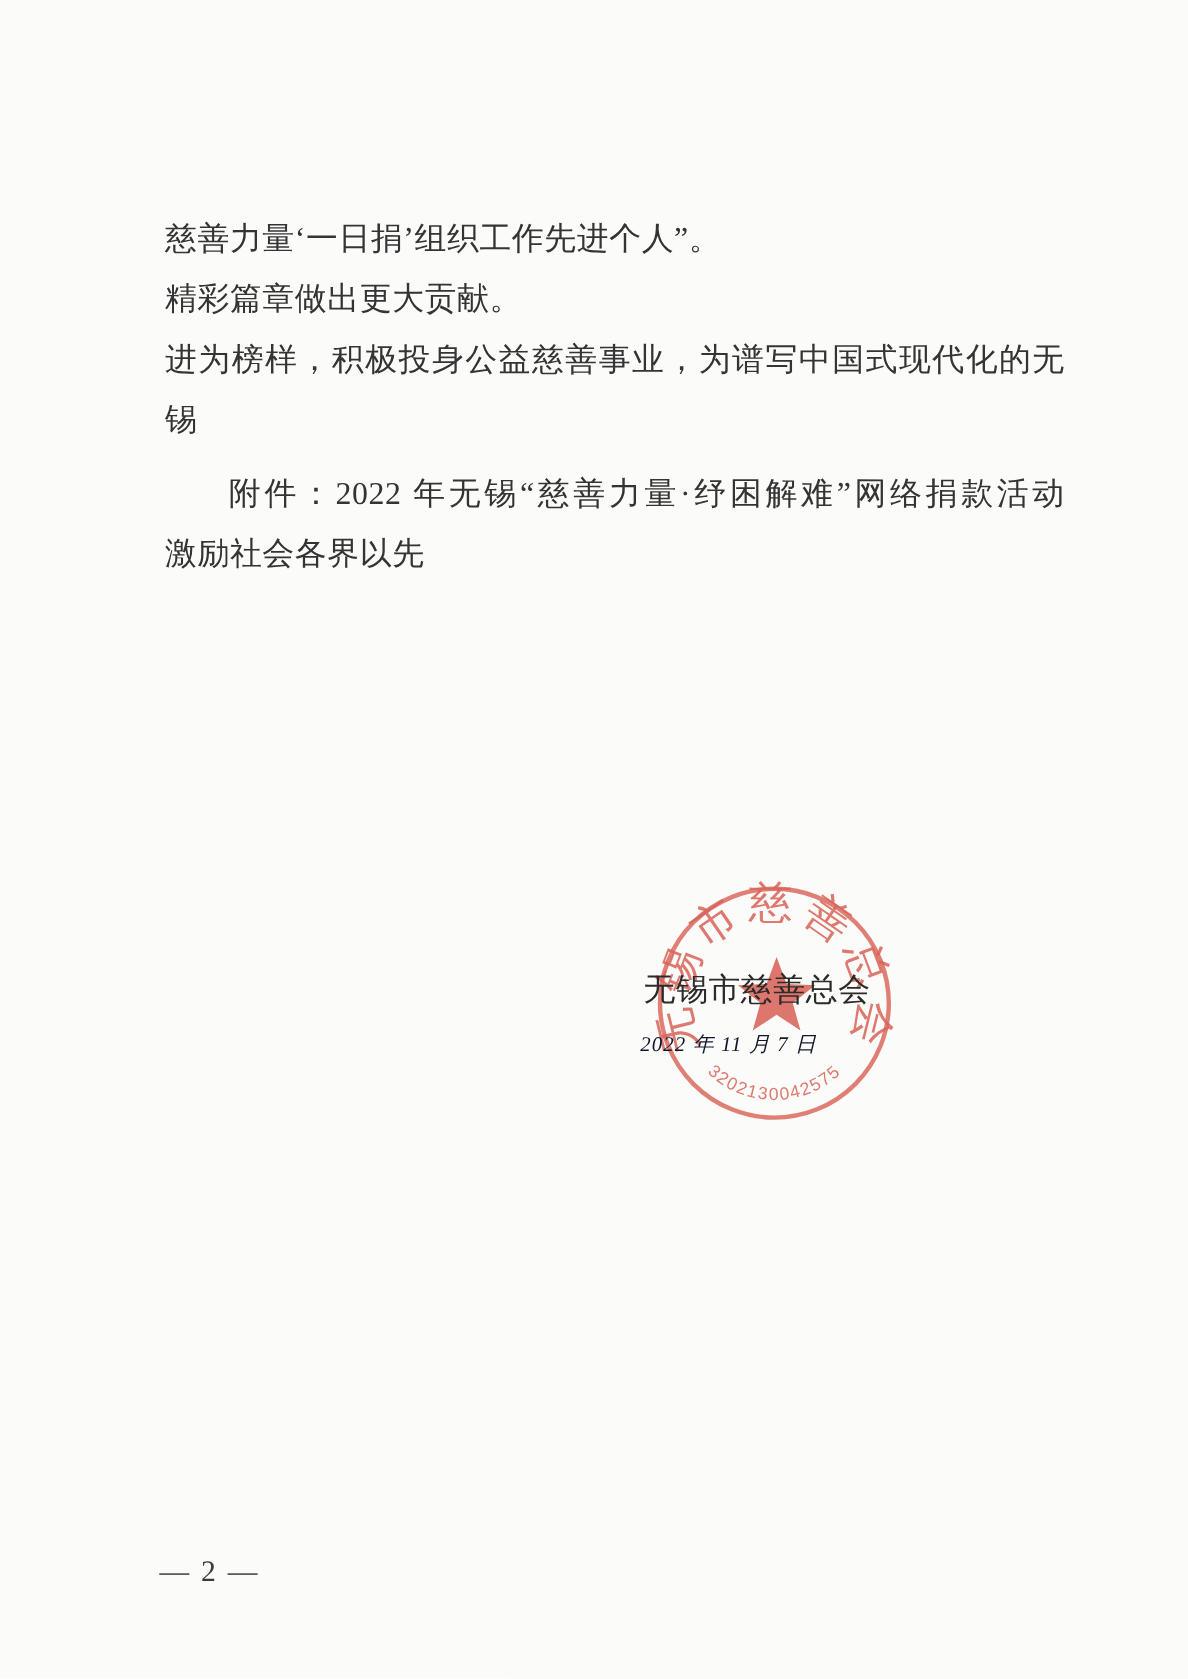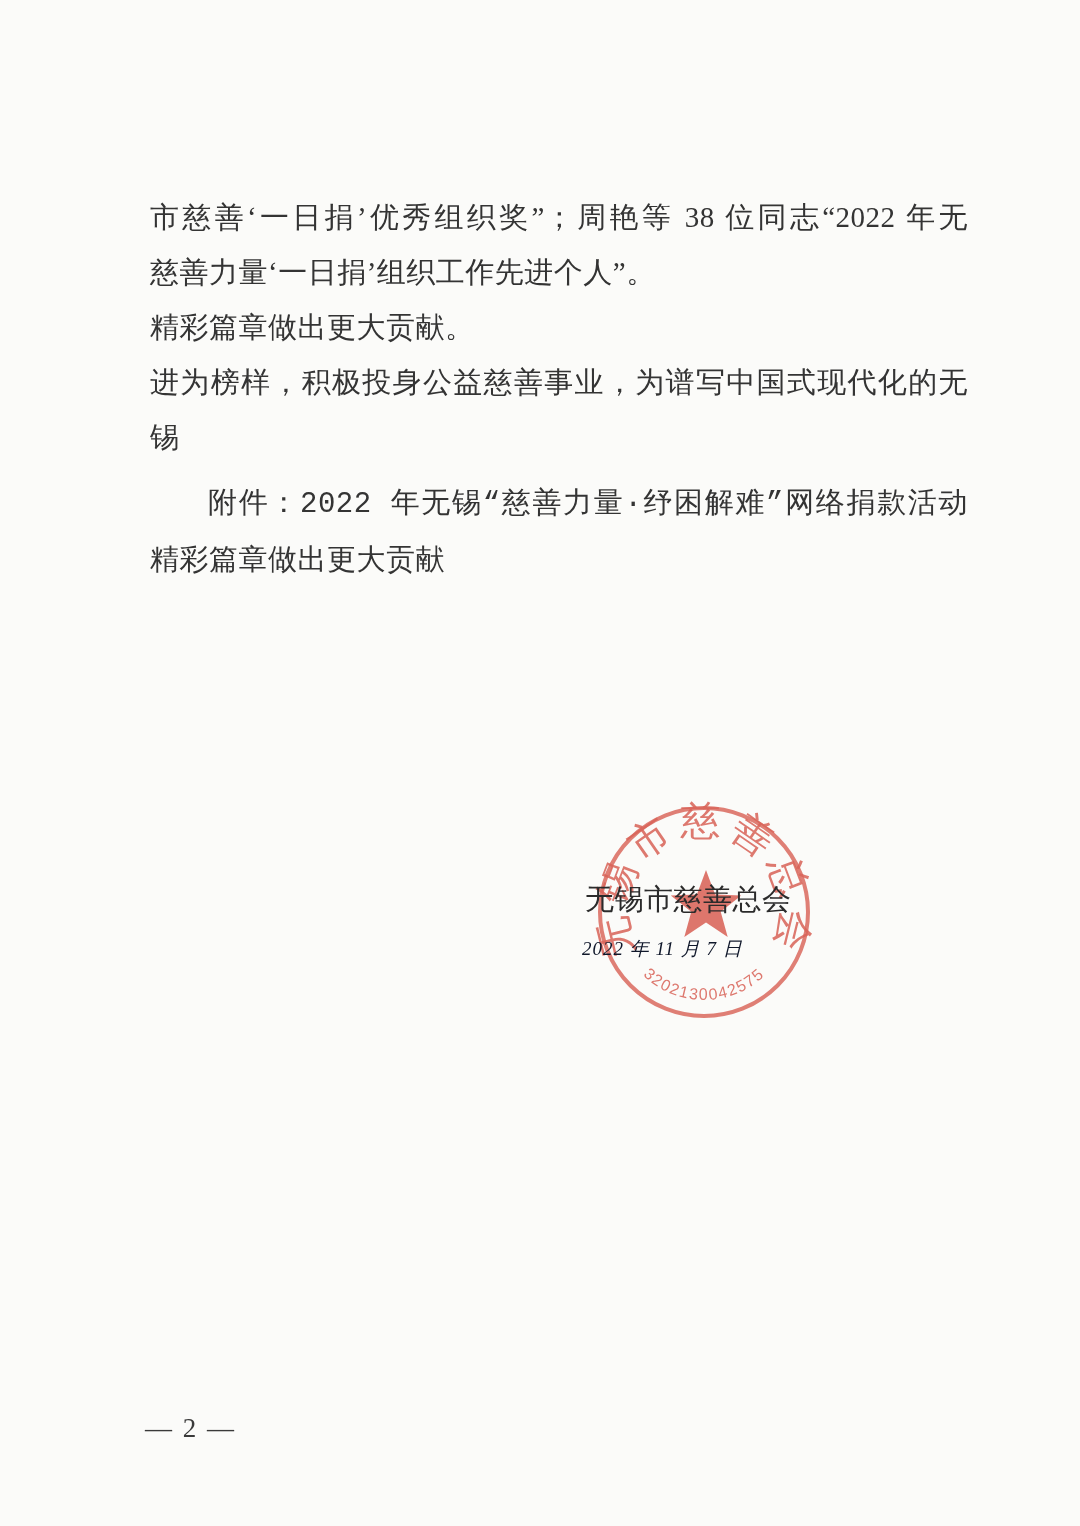--- a/index.html
+++ b/index.html
@@ -17,21 +17,21 @@
   }
   .line{
     height:55px;line-height:55px;
     white-space:nowrap;
     text-align:justify;
     letter-spacing:0.5px;
     color:#343434;
   }
   .line.fill{ text-align-last:justify; white-space:normal; }
   .line.indent{ text-indent:58px; }
-  .line.gap{ margin-top:67px;font-family:Liberation Mono, monospace; }
+  .line.gap{ margin-top:67px; }
   .signature-org{
     position:absolute;left:585px;top:880px;
     font-size:29px;letter-spacing:0.5px;color:#2b2b2b;
     z-index:3;
   }
   .signature-date{
     position:absolute;left:582px;top:936px;
     font-size:19px;letter-spacing:1px;color:#0f172a;
     z-index:3;
     font-style:italic;
@@ -45,26 +45,25 @@
     position:absolute;left:145px;top:1413px;
     font-size:27px;color:#3a3a3a;letter-spacing:2px;
   }
 </style>
 </head>
 <body>
 
 <div class="page">
 
   <div class="content">
-      <div class="line fill">市慈善‘一日捐’优秀组织奖”；周艳等 38 位同志“2022 年无</div>
       <div class="line">慈善力量‘一日捐’组织工作先进个人”。</div>
       <div class="line">精彩篇章做出更大贡献。</div>
       <div class="line fill">进为榜样，积极投身公益慈善事业，为谱写中国式现代化的无锡</div>
       <div class="line indent fill gap">附件：2022 年无锡“慈善力量·纾困解难”网络捐款活动</div>
-      <div class="line">精彩篇章做出更大贡献</div>
+      <div class="line">激励社会各界以先</div>
     </div>
 
   <svg class="seal" width="240" height="240" viewBox="0 0 240 240">
     <defs>
       <path id="sealTopArc" d="M 56.9 165.9 A 78 78 0 1 1 183.1 165.9" fill="none"></path>
       <path id="sealBottomArc" d="M 43.8 164 A 88 88 0 0 0 196.2 164" fill="none"></path>
     </defs>
     <circle cx="120" cy="120" r="104" fill="none" stroke-width="4" opacity="0.82" stroke="#d6574b"></circle>
     <polygon points="122,78 112.9,102.5 86.8,103.6 107.3,119.8 100.3,144.9 122,130.5 143.7,144.9 136.7,119.8 157.2,103.6 131.1,102.5" opacity="0.88" fill="#d6574b"></polygon>
     <text font-size="40" letter-spacing="7" opacity="0.86" font-family="Liberation Serif, serif" fill="#d6574b">

